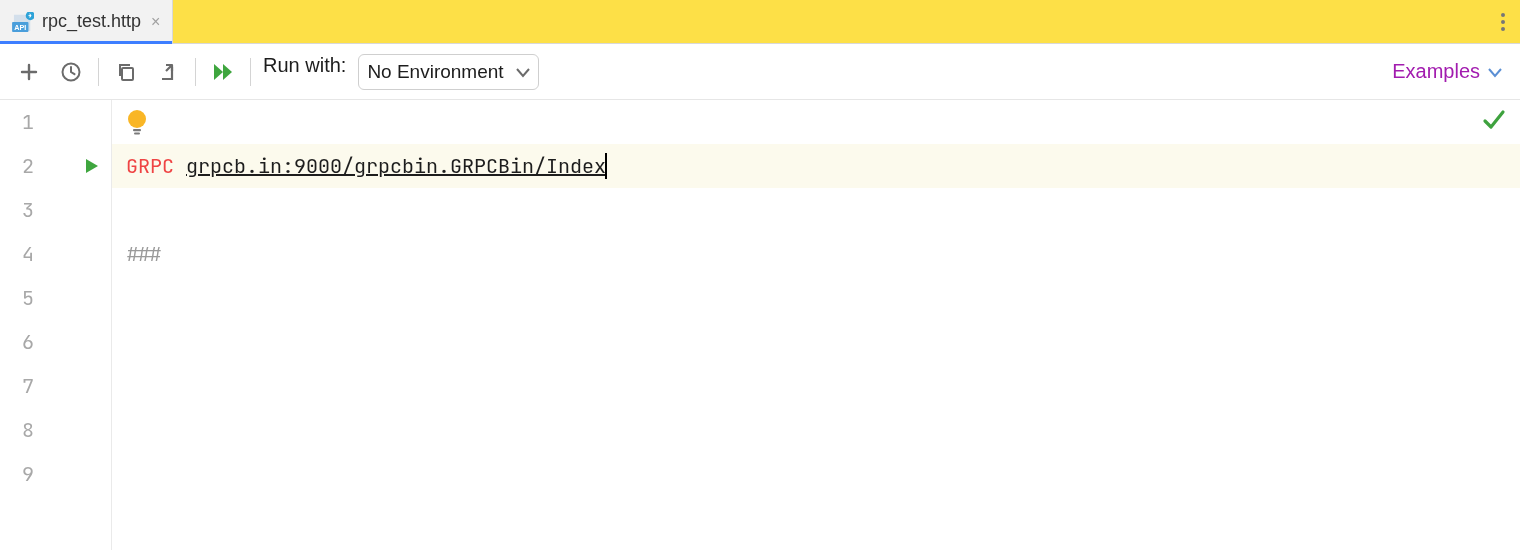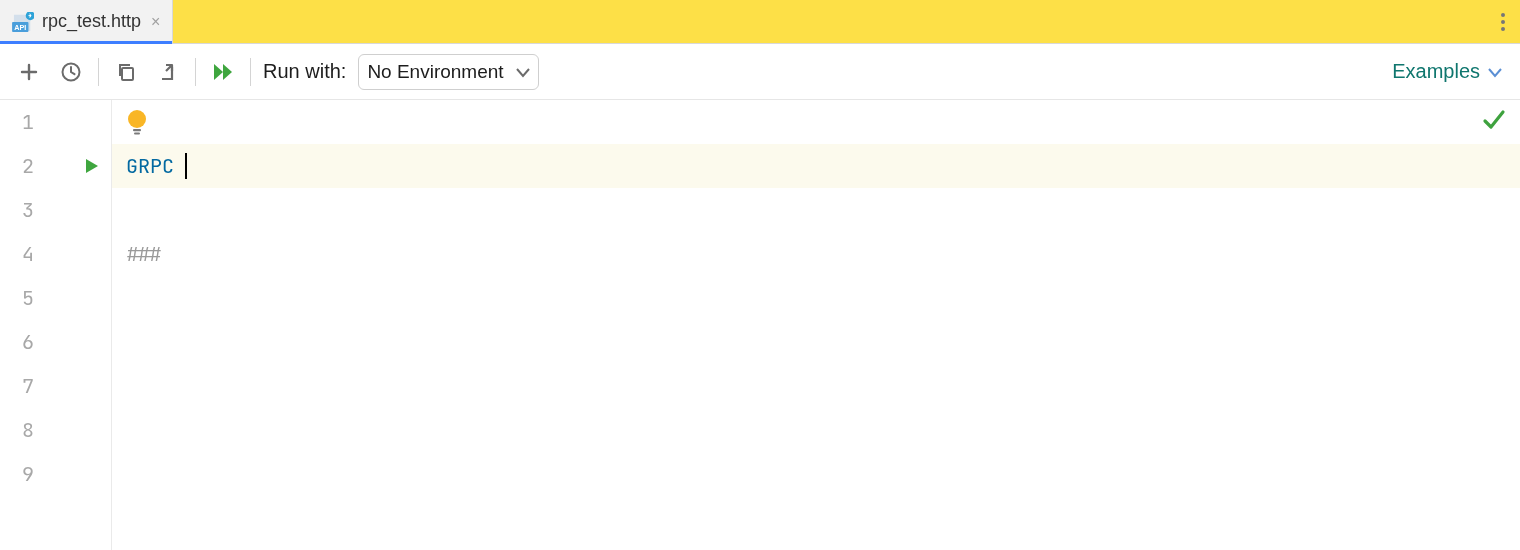--- a/index.html
+++ b/index.html
@@ -85,21 +85,21 @@
       cursor: pointer;
       border-radius: 3px;
     }
     .tb-sep {
       width: 1px;
       height: 28px;
       background: #d4d4d4;
     }
     .run-with {
       display: flex;
-      align-items: center;
+      align-items: flex-start;
       gap: 12px;
       font-size: 20px;
       color: #1d1d1d;
     }
     .env-select {
       display: flex;
       align-items: center;
       gap: 12px;
       border: 1px solid #cfcfcf;
       border-radius: 6px;
@@ -107,21 +107,21 @@
       font-size: 19px;
       color: #1d1d1d;
       cursor: pointer;
       background: #fff;
     }
     .spacer { flex: 1; }
     .examples {
       display: flex;
       align-items: center;
       gap: 8px;
-      color: #0f766e;
+      color: #a21caf;
       font-size: 20px;
       cursor: pointer;
       padding-right: 4px;
     }
 
     
     .editor {
       display: flex;
       height: calc(550px - 44px - 56px);
       font-family: "JetBrains Mono", "SFMono-Regular", Consolas, "Liberation Mono", Menlo, monospace;
@@ -166,21 +166,21 @@
       height: 44px;
       display: flex;
       align-items: center;
       padding-left: 14px;
       white-space: pre;
       font-family: "JetBrains Mono", Consolas, monospace;
     }
     .c-row.current {
       background: #fcfaed;
     }
-    .kw { color: #0369a1; }
+    .kw { color: #ef4444; }
     .url { color: #1d1d1d; text-decoration: underline; }
     .comment { color: #9a9a9a; }
 
     
     .bulb {
       position: absolute;
       left: 14px;
       top: 8px;
       width: 22px;
       height: 28px;
@@ -334,21 +334,21 @@
       </svg>
     </div>
 
     <div class="status-ok">
       <svg width="24" height="24" viewBox="0 0 24 24">
           <path d="M3 13 l6 6 l12 -15" fill="none" stroke="#3ea23e" stroke-width="3.2" stroke-linecap="round" stroke-linejoin="round"></path>
         </svg>
     </div>
 
     <div class="c-row"><span></span></div>
-    <div class="c-row current"><span class="kw">GRPC</span><span> </span><span class="cursor"></span></div>
+    <div class="c-row current"><span class="kw">GRPC</span><span> </span><span class="url">grpcb.in:9000/grpcbin.GRPCBin/Index</span><span class="cursor"></span></div>
     <div class="c-row"><span></span></div>
     <div class="c-row"><span class="comment">###</span></div>
     <div class="c-row"><span></span></div>
     <div class="c-row"><span></span></div>
     <div class="c-row"><span></span></div>
     <div class="c-row"><span></span></div>
     <div class="c-row"><span></span></div>
     <div class="c-row"><span></span></div>
   </div>
 </div>

